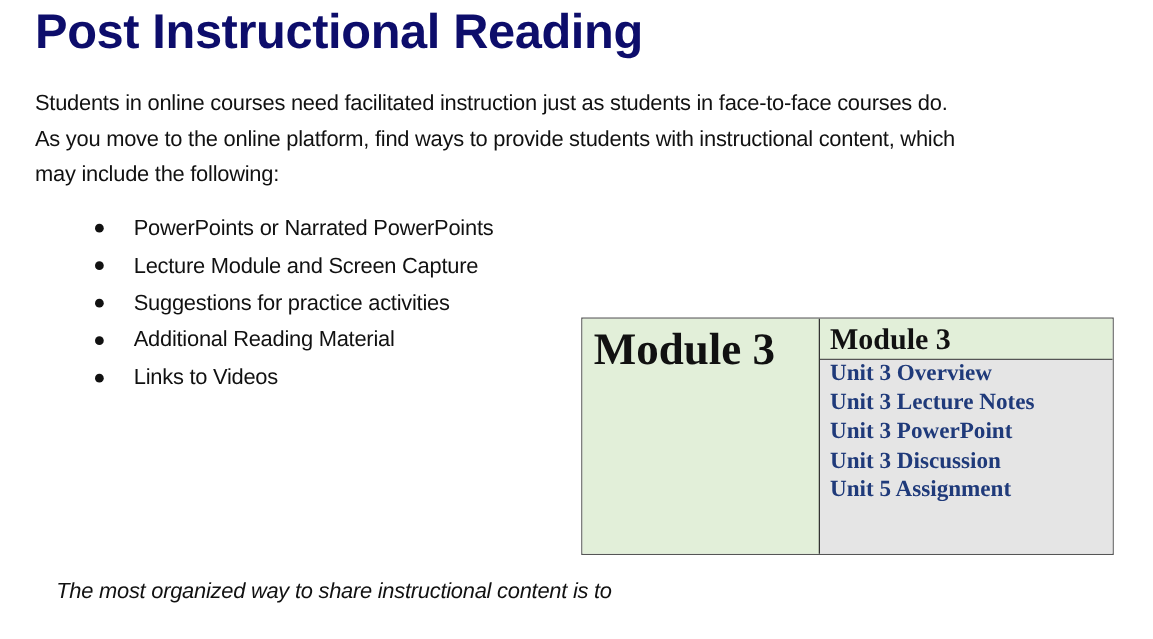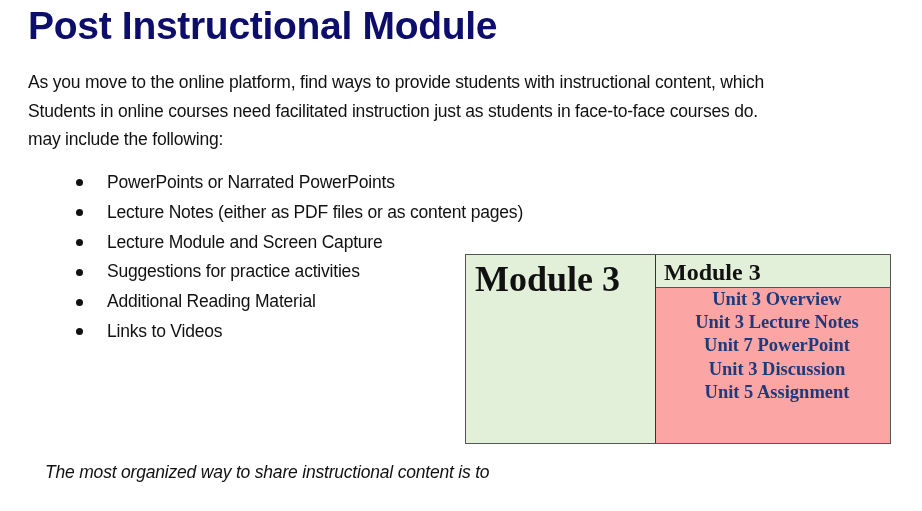--- a/index.html
+++ b/index.html
@@ -29,51 +29,47 @@
     width:190px; background:#e2efd9; border-right:1.5px solid #333;
     font-family:"Liberation Serif", serif; font-weight:bold; font-size:36px;
     color:#111; padding:2px 0 0 9px; box-sizing:border-box; line-height:44px;
   }
   .mod-right { flex:1; display:flex; flex-direction:column; }
   .mod-right-head {
     background:#e2efd9; border-bottom:1.5px solid #555; height:33px;
     font-family:"Liberation Serif", serif; font-weight:bold; font-size:24px;
     color:#111; padding-left:8px; line-height:34px; box-sizing:border-box;
   }
-  .mod-right-list { flex:1; background:#fca5a5; padding:0 0 0 8px;text-align:center; }
+  .mod-right-list { flex:1; background:#e5e5e5; padding:0 0 0 8px; }
   .mod-right-list div {
     font-family:"Liberation Serif", serif; font-weight:bold; font-size:18.5px;
     color:#1f3a7a; line-height:23.2px; white-space:nowrap;
   }
   .closing {
     position:absolute; left:28px; top:441px;
     font-family:"Liberation Sans", sans-serif; font-style:italic; font-size:17.5px;
     line-height:29px; color:#111; margin:17px; letter-spacing:-0.2px;
   }
   .closing span { display:block; white-space:nowrap; }
 </style>
 </head>
 <body>
 
-<h1 class="title">Post Instructional Module</h1>
+<h1 class="title">Post Instructional Reading</h1>
 
 <p class="intro">
+  <span>Students in online courses need facilitated instruction just as students in face-to-face courses do.</span>
   <span>As you move to the online platform, find ways to provide students with instructional content, which</span>
-  <span>Students in online courses need facilitated instruction just as students in face-to-face courses do.</span>
   <span>may include the following:</span>
 </p>
 
 <ul class="bullets">
   <li>
       <span class="dot"></span>
       <span>PowerPoints or Narrated PowerPoints</span>
-    </li>
-  <li>
-      <span class="dot"></span>
-      <span>Lecture Notes (either as PDF files or as content pages)</span>
     </li>
   <li>
       <span class="dot"></span>
       <span>Lecture Module and Screen Capture</span>
     </li>
   <li>
       <span class="dot"></span>
       <span>Suggestions for practice activities</span>
     </li>
   <li>
@@ -86,21 +82,21 @@
     </li>
 </ul>
 
 <div class="module-box">
   <div class="mod-left">Module 3</div>
   <div class="mod-right">
     <div class="mod-right-head">Module 3</div>
     <div class="mod-right-list">
       <div>Unit 3 Overview</div>
       <div>Unit 3 Lecture Notes</div>
-      <div>Unit 7 PowerPoint</div>
+      <div>Unit 3 PowerPoint</div>
       <div>Unit 3 Discussion</div>
       <div>Unit 5 Assignment</div>
     </div>
   </div>
 </div>
 
 <p class="closing">
   <span>The most organized way to share instructional content is to</span>
 </p>
 

